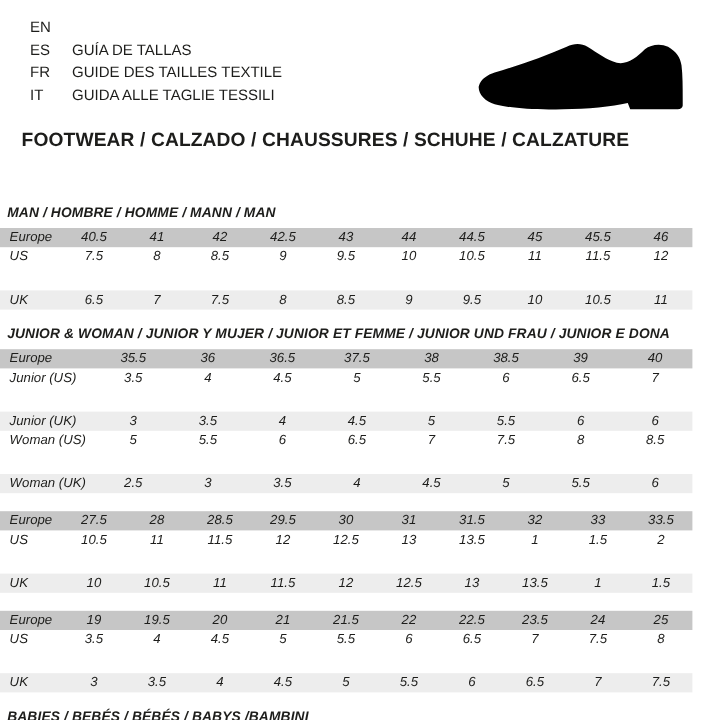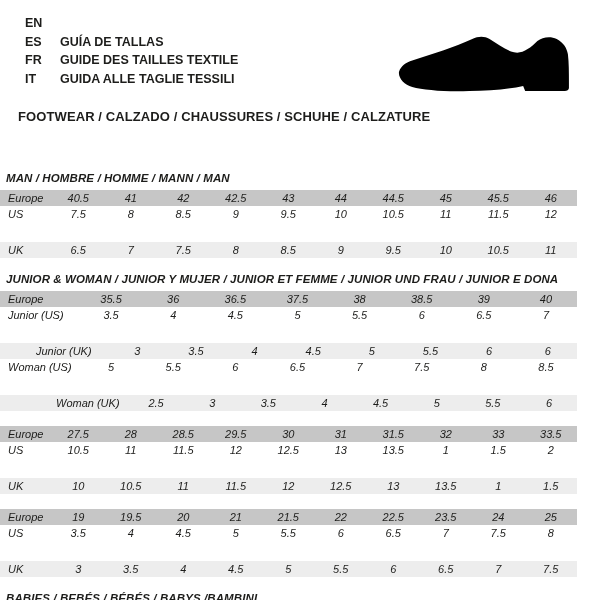--- a/index.html
+++ b/index.html
@@ -4,23 +4,23 @@
 <style>
   html,body{margin:0;padding:0;}
   body{
     width:600px;height:600px;position:relative;overflow:hidden;
     background:#ffffff;color:var(--text,#1d1d1b);
     font-family:"Liberation Sans",sans-serif;
     -webkit-font-smoothing:antialiased;
   }
   .lang-list{position:absolute;top:14px;left:25px;}
   .lang-row{display:grid;grid-template-columns:35px auto;line-height:18.5px;
-    font-weight:bold;font-size:12.5px;}
+    font-weight:normal;font-size:12.5px;}
   .category-title{position:absolute;top:109px;left:18px;margin:0;
-    font-size:13px;font-weight:bold;letter-spacing:.1px;}
+    font-size:16px;font-weight:bold;letter-spacing:.1px;}
   .shoe{position:absolute;top:36px;left:398px;width:175px;height:57px;}
   .tables{position:absolute;top:172px;left:0;width:577px;font-style:italic;}
   .size-section + .size-section{margin-top:15px;}
   .section-title{font-size:11.5px;line-height:12px;font-weight:bold;
     margin:0 0 6px 6px;letter-spacing:.1px;}
   .size-table{width:100%;}
   .size-table.narrow{width:228px;}
   .row{display:grid;height:16px;align-items:center;font-size:11px;}
   .row.head{background:var(--head-bg,#c6c6c6);}
   .row.alt{background:var(--alt-bg,#ededed);margin-top:20px;}
@@ -138,21 +138,21 @@
           <span class="lab">Junior (US)</span>
           <span class="val">3.5</span>
           <span class="val">4</span>
           <span class="val">4.5</span>
           <span class="val">5</span>
           <span class="val">5.5</span>
           <span class="val">6</span>
           <span class="val">6.5</span>
           <span class="val">7</span>
         </div>
-        <div class="row alt" style="grid-template-columns: 80px repeat(8, 1fr); padding-left: 28px;">
+        <div class="row alt" style="grid-template-columns: 80px repeat(8, 1fr);">
           <span class="lab">Junior (UK)</span>
           <span class="val">3</span>
           <span class="val">3.5</span>
           <span class="val">4</span>
           <span class="val">4.5</span>
           <span class="val">5</span>
           <span class="val">5.5</span>
           <span class="val">6</span>
           <span class="val">6</span>
         </div>
@@ -160,21 +160,21 @@
           <span class="lab">Woman (US)</span>
           <span class="val">5</span>
           <span class="val">5.5</span>
           <span class="val">6</span>
           <span class="val">6.5</span>
           <span class="val">7</span>
           <span class="val">7.5</span>
           <span class="val">8</span>
           <span class="val">8.5</span>
         </div>
-        <div class="row alt" style="grid-template-columns: 80px repeat(8, 1fr); padding-left: 48px;">
+        <div class="row alt" style="grid-template-columns: 80px repeat(8, 1fr);">
           <span class="lab">Woman (UK)</span>
           <span class="val">2.5</span>
           <span class="val">3</span>
           <span class="val">3.5</span>
           <span class="val">4</span>
           <span class="val">4.5</span>
           <span class="val">5</span>
           <span class="val">5.5</span>
           <span class="val">6</span>
         </div>

